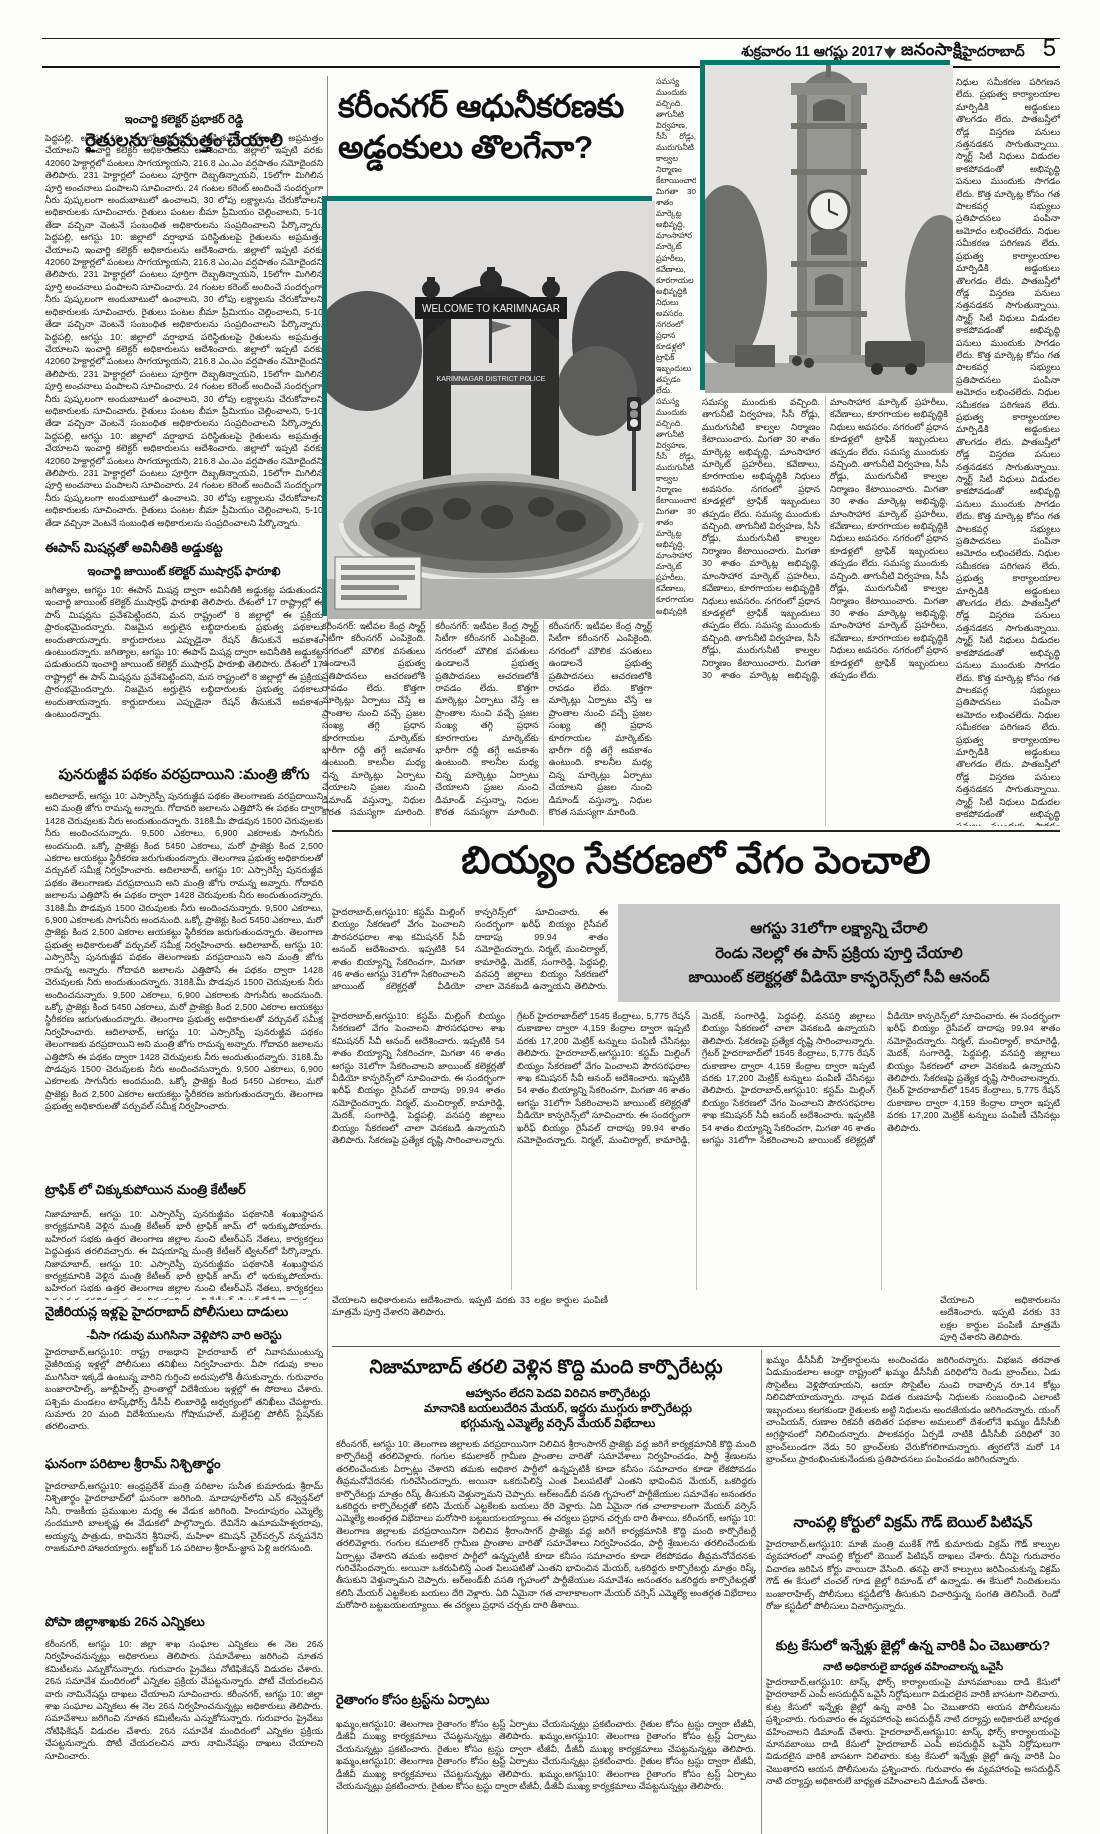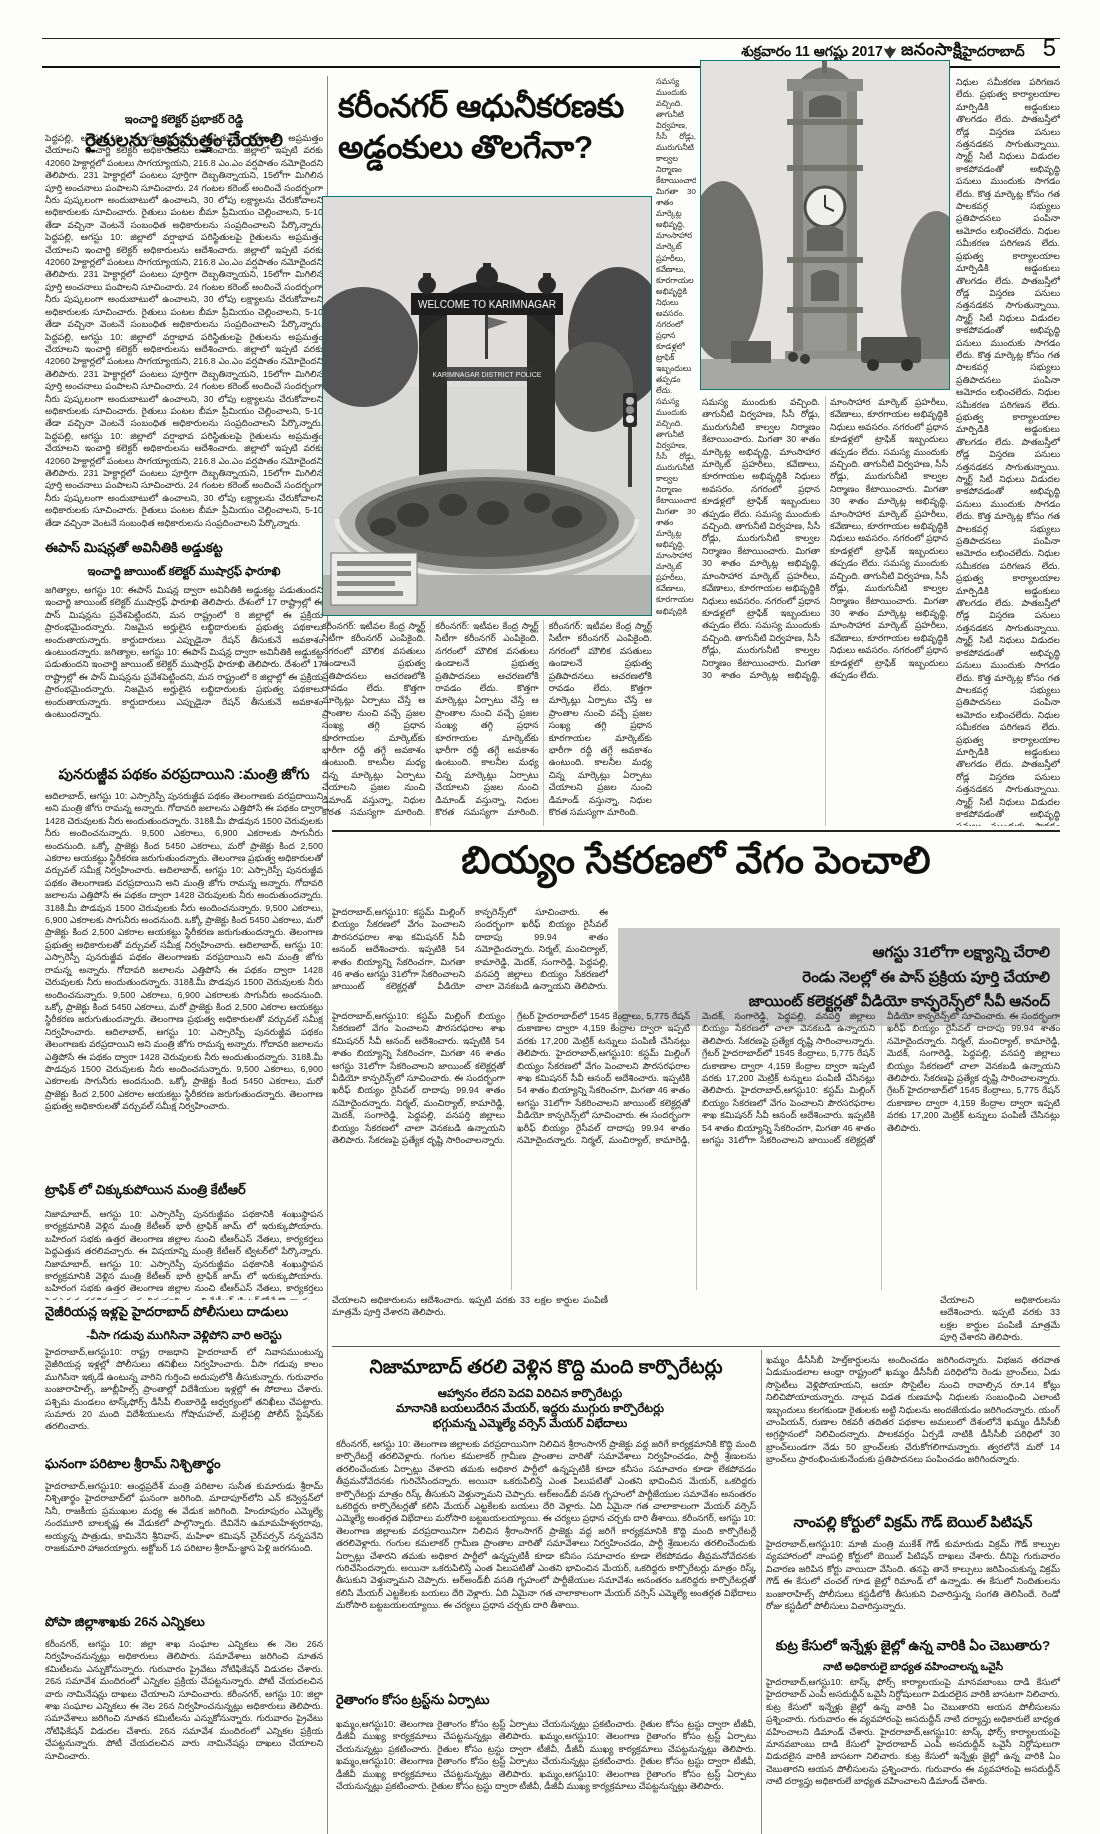--- a/index.html
+++ b/index.html
@@ -27,21 +27,21 @@
   .sub{font-weight:bold;font-size:11.5px;text-align:center;line-height:1.3;}
   
   .body{font-size:9px;line-height:1.38;text-align:justify;color:#1d1d1d;overflow:hidden;}
   .cols3{column-count:3;column-gap:10px;column-rule:1px solid #bbb;}
   .cols4{column-count:4;column-gap:12px;column-rule:1px solid #bbb;}
   
   .graybox{background:#c9c9c9;display:flex;flex-direction:column;justify-content:center;
            gap:6px;padding:8px 10px;}
   .graybox div{font-weight:bold;font-size:15px;text-align:center;line-height:1.25;}
   .bullets div{font-weight:bold;font-size:10.5px;line-height:1.5;text-align:left;}
-  .photo{border:1px solid #0f766e;background:#cfcfcf;}
+  .photo{border:5px solid #0f766e;background:#cfcfcf;}
   svg{display:block;}
 </style>
 </head>
 <body>
 
 <div class="page">
 
   <div class="abs topline" style="left:42px;top:38px;width:1018px;height:1px;"></div>
   <div class="abs header" style="left:42px;top:42px;width:1018px;height:26px;justify-content:flex-end;">
     <span class="hdr-date">శుక్రవారం 11 ఆగష్టు 2017</span>
@@ -184,32 +184,32 @@
       <circle cx="92" cy="296" r="5" fill="#3a3a38"></circle>
         <circle cx="104" cy="298" r="5" fill="#3a3a38"></circle>
     </svg>
   </div>
 
   <div class="abs body" style="left:702px;top:396px;width:246px;height:430px;column-count:2;column-gap:10px;column-rule:1px solid #bbb;">సమస్య ముందుకు వచ్చింది. తాగునీటి విర్వహణ, సీసీ రోడ్లు, మురుగునీటి కాల్వల నిర్మాణం కేటాయించారు. మిగతా 30 శాతం మార్కెట్ల అభివృద్ధి, మాంసాహార మార్కెట్ ప్రహరీలు, కవేణాలు, కూరగాయల అభివృద్ధికి నిధులు అవసరం. నగరంలో ప్రధాన కూడళ్లలో ట్రాఫిక్ ఇబ్బందులు తప్పడం లేదు.  సమస్య ముందుకు వచ్చింది. తాగునీటి విర్వహణ, సీసీ రోడ్లు, మురుగునీటి కాల్వల నిర్మాణం కేటాయించారు. మిగతా 30 శాతం మార్కెట్ల అభివృద్ధి, మాంసాహార మార్కెట్ ప్రహరీలు, కవేణాలు, కూరగాయల అభివృద్ధికి నిధులు అవసరం. నగరంలో ప్రధాన కూడళ్లలో ట్రాఫిక్ ఇబ్బందులు తప్పడం లేదు.  సమస్య ముందుకు వచ్చింది. తాగునీటి విర్వహణ, సీసీ రోడ్లు, మురుగునీటి కాల్వల నిర్మాణం కేటాయించారు. మిగతా 30 శాతం మార్కెట్ల అభివృద్ధి, మాంసాహార మార్కెట్ ప్రహరీలు, కవేణాలు, కూరగాయల అభివృద్ధికి నిధులు అవసరం. నగరంలో ప్రధాన కూడళ్లలో ట్రాఫిక్ ఇబ్బందులు తప్పడం లేదు.  సమస్య ముందుకు వచ్చింది. తాగునీటి విర్వహణ, సీసీ రోడ్లు, మురుగునీటి కాల్వల నిర్మాణం కేటాయించారు. మిగతా 30 శాతం మార్కెట్ల అభివృద్ధి, మాంసాహార మార్కెట్ ప్రహరీలు, కవేణాలు, కూరగాయల అభివృద్ధికి నిధులు అవసరం. నగరంలో ప్రధాన కూడళ్లలో ట్రాఫిక్ ఇబ్బందులు తప్పడం లేదు.  సమస్య ముందుకు వచ్చింది. తాగునీటి విర్వహణ, సీసీ రోడ్లు, మురుగునీటి కాల్వల నిర్మాణం కేటాయించారు. మిగతా 30 శాతం మార్కెట్ల అభివృద్ధి, మాంసాహార మార్కెట్ ప్రహరీలు, కవేణాలు, కూరగాయల అభివృద్ధికి నిధులు అవసరం. నగరంలో ప్రధాన కూడళ్లలో ట్రాఫిక్ ఇబ్బందులు తప్పడం లేదు. </div>
   <div class="abs body" style="left:956px;top:76px;width:104px;height:750px;">నిధుల సమీకరణ పరిగణన లేదు. ప్రభుత్వ కార్యాలయాల మార్పిడికి అడ్డంకులు తొలగడం లేదు. పాతబస్తీలో రోడ్ల విస్తరణ పనులు నత్తనడకన సాగుతున్నాయి. స్మార్ట్ సిటీ నిధులు విడుదల కాకపోవడంతో అభివృద్ధి పనులు ముందుకు సాగడం లేదు. కొత్త మార్కెట్ల కోసం గత పాలకవర్గ సభ్యులు ప్రతిపాదనలు పంపినా ఆమోదం లభించలేదు.  నిధుల సమీకరణ పరిగణన లేదు. ప్రభుత్వ కార్యాలయాల మార్పిడికి అడ్డంకులు తొలగడం లేదు. పాతబస్తీలో రోడ్ల విస్తరణ పనులు నత్తనడకన సాగుతున్నాయి. స్మార్ట్ సిటీ నిధులు విడుదల కాకపోవడంతో అభివృద్ధి పనులు ముందుకు సాగడం లేదు. కొత్త మార్కెట్ల కోసం గత పాలకవర్గ సభ్యులు ప్రతిపాదనలు పంపినా ఆమోదం లభించలేదు.  నిధుల సమీకరణ పరిగణన లేదు. ప్రభుత్వ కార్యాలయాల మార్పిడికి అడ్డంకులు తొలగడం లేదు. పాతబస్తీలో రోడ్ల విస్తరణ పనులు నత్తనడకన సాగుతున్నాయి. స్మార్ట్ సిటీ నిధులు విడుదల కాకపోవడంతో అభివృద్ధి పనులు ముందుకు సాగడం లేదు. కొత్త మార్కెట్ల కోసం గత పాలకవర్గ సభ్యులు ప్రతిపాదనలు పంపినా ఆమోదం లభించలేదు.  నిధుల సమీకరణ పరిగణన లేదు. ప్రభుత్వ కార్యాలయాల మార్పిడికి అడ్డంకులు తొలగడం లేదు. పాతబస్తీలో రోడ్ల విస్తరణ పనులు నత్తనడకన సాగుతున్నాయి. స్మార్ట్ సిటీ నిధులు విడుదల కాకపోవడంతో అభివృద్ధి పనులు ముందుకు సాగడం లేదు. కొత్త మార్కెట్ల కోసం గత పాలకవర్గ సభ్యులు ప్రతిపాదనలు పంపినా ఆమోదం లభించలేదు.  నిధుల సమీకరణ పరిగణన లేదు. ప్రభుత్వ కార్యాలయాల మార్పిడికి అడ్డంకులు తొలగడం లేదు. పాతబస్తీలో రోడ్ల విస్తరణ పనులు నత్తనడకన సాగుతున్నాయి. స్మార్ట్ సిటీ నిధులు విడుదల కాకపోవడంతో అభివృద్ధి పనులు ముందుకు సాగడం లేదు. కొత్త మార్కెట్ల కోసం గత పాలకవర్గ సభ్యులు ప్రతిపాదనలు పంపినా ఆమోదం లభించలేదు.  నిధుల సమీకరణ పరిగణన లేదు. ప్రభుత్వ కార్యాలయాల మార్పిడికి అడ్డంకులు తొలగడం లేదు. పాతబస్తీలో రోడ్ల విస్తరణ పనులు నత్తనడకన సాగుతున్నాయి. స్మార్ట్ సిటీ నిధులు విడుదల కాకపోవడంతో అభివృద్ధి పనులు ముందుకు సాగడం లేదు. కొత్త మార్కెట్ల కోసం గత పాలకవర్గ సభ్యులు ప్రతిపాదనలు పంపినా ఆమోదం లభించలేదు. </div>
   <div class="abs body cols3" style="left:322px;top:620px;width:330px;height:206px;">కరీంనగర్: ఇటీవల కేంద్ర స్మార్ట్ సిటీగా కరీంనగర్ ఎంపికైంది. నగరంలో మౌలిక వసతులు ఉండాలనే ప్రభుత్వ ప్రతిపాదనలు ఆచరణలోకి రావడం లేదు. కొత్తగా మార్కెట్లు ఏర్పాటు చేస్తే ఆ ప్రాంతాల నుంచి వచ్చే ప్రజల సంఖ్య తగ్గి ప్రధాన కూరగాయల మార్కెట్‌కు భారీగా రద్దీ తగ్గే అవకాశం ఉంటుంది. కాలనీల మధ్య చిన్న మార్కెట్లు ఏర్పాటు చేయాలని ప్రజల నుంచి డిమాండ్ వస్తున్నా, నిధుల కొరత సమస్యగా మారింది.  కరీంనగర్: ఇటీవల కేంద్ర స్మార్ట్ సిటీగా కరీంనగర్ ఎంపికైంది. నగరంలో మౌలిక వసతులు ఉండాలనే ప్రభుత్వ ప్రతిపాదనలు ఆచరణలోకి రావడం లేదు. కొత్తగా మార్కెట్లు ఏర్పాటు చేస్తే ఆ ప్రాంతాల నుంచి వచ్చే ప్రజల సంఖ్య తగ్గి ప్రధాన కూరగాయల మార్కెట్‌కు భారీగా రద్దీ తగ్గే అవకాశం ఉంటుంది. కాలనీల మధ్య చిన్న మార్కెట్లు ఏర్పాటు చేయాలని ప్రజల నుంచి డిమాండ్ వస్తున్నా, నిధుల కొరత సమస్యగా మారింది.  కరీంనగర్: ఇటీవల కేంద్ర స్మార్ట్ సిటీగా కరీంనగర్ ఎంపికైంది. నగరంలో మౌలిక వసతులు ఉండాలనే ప్రభుత్వ ప్రతిపాదనలు ఆచరణలోకి రావడం లేదు. కొత్తగా మార్కెట్లు ఏర్పాటు చేస్తే ఆ ప్రాంతాల నుంచి వచ్చే ప్రజల సంఖ్య తగ్గి ప్రధాన కూరగాయల మార్కెట్‌కు భారీగా రద్దీ తగ్గే అవకాశం ఉంటుంది. కాలనీల మధ్య చిన్న మార్కెట్లు ఏర్పాటు చేయాలని ప్రజల నుంచి డిమాండ్ వస్తున్నా, నిధుల కొరత సమస్యగా మారింది. </div>
 
   <div class="abs h-xl" style="left:332px;top:840px;width:728px;height:60px;">బియ్యం సేకరణలో వేగం పెంచాలి</div>
-  <div class="abs graybox" style="left:618px;top:928px;width:442px;height:98px;align-items:flex-end;">
+  <div class="abs graybox" style="left:618px;top:904px;width:442px;height:98px;">
     <div>ఆగస్టు 31లోగా లక్ష్యాన్ని చేరాలి</div>
     <div>రెండు నెలల్లో ఈ పాస్ ప్రక్రియ పూర్తి చేయాలి</div>
     <div>జాయింట్ కలెక్టర్లతో వీడియో కాన్ఫరెన్స్‌లో సీవీ ఆనంద్</div>
   </div>
   <div class="abs body" style="left:332px;top:906px;width:276px;height:96px;column-count:2;column-gap:10px;">హైదరాబాద్,ఆగస్టు10: కస్టమ్ మిల్లింగ్ బియ్యం సేకరణలో వేగం పెంచాలని పౌరసరఫరాల శాఖ కమిషనర్ సీవీ ఆనంద్ ఆదేశించారు. ఇప్పటికి 54 శాతం బియ్యాన్ని సేకరించగా, మిగతా 46 శాతం ఆగస్టు 31లోగా సేకరించాలని జాయింట్ కలెక్టర్లతో వీడియో కాన్ఫరెన్స్‌లో సూచించారు. ఈ సందర్భంగా ఖరీఫ్ బియ్యం రైసీవల్ దాదాపు 99.94 శాతం నమోదైందన్నారు. నిర్మల్, మంచిర్యాల్, కామారెడ్డి, మెదక్, సంగారెడ్డి, పెద్దపల్లి, వనపర్తి జిల్లాలు బియ్యం సేకరణలో చాలా వెనకబడి ఉన్నాయని తెలిపారు. సేకరణపై ప్రత్యేక దృష్టి సారించాలన్నారు. గ్రేటర్ హైదరాబాద్‌లో 1545 కేంద్రాలు, 5,775 రేషన్ దుకాణాల ద్వారా 4,159 కేంద్రాల ద్వారా ఇప్పటి వరకు 17,200 మెట్రిక్ టన్నులు పంపిణీ చేసినట్లు తెలిపారు. </div>
   <div class="abs body cols4" style="left:332px;top:1010px;width:728px;height:280px;">హైదరాబాద్,ఆగస్టు10: కస్టమ్ మిల్లింగ్ బియ్యం సేకరణలో వేగం పెంచాలని పౌరసరఫరాల శాఖ కమిషనర్ సీవీ ఆనంద్ ఆదేశించారు. ఇప్పటికి 54 శాతం బియ్యాన్ని సేకరించగా, మిగతా 46 శాతం ఆగస్టు 31లోగా సేకరించాలని జాయింట్ కలెక్టర్లతో వీడియో కాన్ఫరెన్స్‌లో సూచించారు. ఈ సందర్భంగా ఖరీఫ్ బియ్యం రైసీవల్ దాదాపు 99.94 శాతం నమోదైందన్నారు. నిర్మల్, మంచిర్యాల్, కామారెడ్డి, మెదక్, సంగారెడ్డి, పెద్దపల్లి, వనపర్తి జిల్లాలు బియ్యం సేకరణలో చాలా వెనకబడి ఉన్నాయని తెలిపారు. సేకరణపై ప్రత్యేక దృష్టి సారించాలన్నారు. గ్రేటర్ హైదరాబాద్‌లో 1545 కేంద్రాలు, 5,775 రేషన్ దుకాణాల ద్వారా 4,159 కేంద్రాల ద్వారా ఇప్పటి వరకు 17,200 మెట్రిక్ టన్నులు పంపిణీ చేసినట్లు తెలిపారు.  హైదరాబాద్,ఆగస్టు10: కస్టమ్ మిల్లింగ్ బియ్యం సేకరణలో వేగం పెంచాలని పౌరసరఫరాల శాఖ కమిషనర్ సీవీ ఆనంద్ ఆదేశించారు. ఇప్పటికి 54 శాతం బియ్యాన్ని సేకరించగా, మిగతా 46 శాతం ఆగస్టు 31లోగా సేకరించాలని జాయింట్ కలెక్టర్లతో వీడియో కాన్ఫరెన్స్‌లో సూచించారు. ఈ సందర్భంగా ఖరీఫ్ బియ్యం రైసీవల్ దాదాపు 99.94 శాతం నమోదైందన్నారు. నిర్మల్, మంచిర్యాల్, కామారెడ్డి, మెదక్, సంగారెడ్డి, పెద్దపల్లి, వనపర్తి జిల్లాలు బియ్యం సేకరణలో చాలా వెనకబడి ఉన్నాయని తెలిపారు. సేకరణపై ప్రత్యేక దృష్టి సారించాలన్నారు. గ్రేటర్ హైదరాబాద్‌లో 1545 కేంద్రాలు, 5,775 రేషన్ దుకాణాల ద్వారా 4,159 కేంద్రాల ద్వారా ఇప్పటి వరకు 17,200 మెట్రిక్ టన్నులు పంపిణీ చేసినట్లు తెలిపారు.  హైదరాబాద్,ఆగస్టు10: కస్టమ్ మిల్లింగ్ బియ్యం సేకరణలో వేగం పెంచాలని పౌరసరఫరాల శాఖ కమిషనర్ సీవీ ఆనంద్ ఆదేశించారు. ఇప్పటికి 54 శాతం బియ్యాన్ని సేకరించగా, మిగతా 46 శాతం ఆగస్టు 31లోగా సేకరించాలని జాయింట్ కలెక్టర్లతో వీడియో కాన్ఫరెన్స్‌లో సూచించారు. ఈ సందర్భంగా ఖరీఫ్ బియ్యం రైసీవల్ దాదాపు 99.94 శాతం నమోదైందన్నారు. నిర్మల్, మంచిర్యాల్, కామారెడ్డి, మెదక్, సంగారెడ్డి, పెద్దపల్లి, వనపర్తి జిల్లాలు బియ్యం సేకరణలో చాలా వెనకబడి ఉన్నాయని తెలిపారు. సేకరణపై ప్రత్యేక దృష్టి సారించాలన్నారు. గ్రేటర్ హైదరాబాద్‌లో 1545 కేంద్రాలు, 5,775 రేషన్ దుకాణాల ద్వారా 4,159 కేంద్రాల ద్వారా ఇప్పటి వరకు 17,200 మెట్రిక్ టన్నులు పంపిణీ చేసినట్లు తెలిపారు. </div>
   <div class="abs body" style="left:940px;top:1294px;width:120px;height:48px;">చేయాలని అధికారులను ఆదేశించారు. ఇప్పటి వరకు 33 లక్షల కార్డుల పంపిణీ మాత్రమే పూర్తి చేశారని తెలిపారు. </div>
   <div class="abs body" style="left:332px;top:1294px;width:276px;height:48px;">చేయాలని అధికారులను ఆదేశించారు. ఇప్పటి వరకు 33 లక్షల కార్డుల పంపిణీ మాత్రమే పూర్తి చేశారని తెలిపారు. </div>
 
   <div class="abs" style="left:336px;top:1356px;width:420px;font-weight:bold;font-size:19px;text-align:center;">నిజామాబాద్ తరలి వెళ్లిన కొద్ది మంది కార్పొరేటర్లు</div>
-  <div class="abs" style="left:320px;top:1386px;width:420px;">
+  <div class="abs" style="left:348px;top:1386px;width:420px;">
     <div class="sub">ఆహ్వానం లేదని పెదవి విరిచిన కార్పొరేటర్లు</div>
     <div class="sub">మానానికి బయలుదేరిన మేయర్, ఇద్దరు ముగ్గురు కార్పొరేటర్లు</div>
     <div class="sub">భగ్గుమన్న ఎమ్మెల్యే వర్సెస్ మేయర్ విభేదాలు</div>
   </div>
   <div class="abs body" style="left:336px;top:1438px;width:420px;height:248px;">కరీంనగర్, ఆగస్టు 10: తెలంగాణ జిల్లాలకు వరప్రదాయినిగా నిలిచిన శ్రీరాంసాగర్ ప్రాజెక్టు వద్ద జరిగే కార్యక్రమానికి కొద్ది మంది కార్పొరేటర్లే తరలివెళ్లారు. గంగుల కమలాకర్ గ్రామీణ ప్రాంతాల వారితో సమావేశాలు నిర్వహించడం, పార్టీ శ్రేణులను తరలించేందుకు ఏర్పాట్లు చేశారని తమకు అధికార పార్టీలో ఉన్నప్పటికీ కూడా కనీసం సమాచారం కూడా లేకపోవడం తీవ్రమనోవేదనకు గురిచేసిందన్నారు. అయినా ఒకరుపిలిస్తే ఎంత పిలుపటితో ఎంతని భావించిన మేయర్, ఒకరిద్దరు కార్పొరేటర్లు మాత్రం రిస్క్ తీసుకుని వెళ్తున్నామని చెప్పారు. ఆర్అండ్‌బీ వసతి గృహంలో పార్టీజేయుల సమావేశం అనంతరం ఒకరిద్దరు కార్పొరేటర్లతో కలిసి మేయర్ ఎట్టకేలకు బయలు దేరి వెళ్లారు. ఏది ఏమైనా గత చాలాకాలంగా మేయర్ వర్సెస్ ఎమ్మెల్యే అంతర్గత విభేదాలు మరోసారి బట్టబయలయ్యాయి. ఈ చర్యలు ప్రధాన చర్చకు దారి తీశాయి.  కరీంనగర్, ఆగస్టు 10: తెలంగాణ జిల్లాలకు వరప్రదాయినిగా నిలిచిన శ్రీరాంసాగర్ ప్రాజెక్టు వద్ద జరిగే కార్యక్రమానికి కొద్ది మంది కార్పొరేటర్లే తరలివెళ్లారు. గంగుల కమలాకర్ గ్రామీణ ప్రాంతాల వారితో సమావేశాలు నిర్వహించడం, పార్టీ శ్రేణులను తరలించేందుకు ఏర్పాట్లు చేశారని తమకు అధికార పార్టీలో ఉన్నప్పటికీ కూడా కనీసం సమాచారం కూడా లేకపోవడం తీవ్రమనోవేదనకు గురిచేసిందన్నారు. అయినా ఒకరుపిలిస్తే ఎంత పిలుపటితో ఎంతని భావించిన మేయర్, ఒకరిద్దరు కార్పొరేటర్లు మాత్రం రిస్క్ తీసుకుని వెళ్తున్నామని చెప్పారు. ఆర్అండ్‌బీ వసతి గృహంలో పార్టీజేయుల సమావేశం అనంతరం ఒకరిద్దరు కార్పొరేటర్లతో కలిసి మేయర్ ఎట్టకేలకు బయలు దేరి వెళ్లారు. ఏది ఏమైనా గత చాలాకాలంగా మేయర్ వర్సెస్ ఎమ్మెల్యే అంతర్గత విభేదాలు మరోసారి బట్టబయలయ్యాయి. ఈ చర్యలు ప్రధాన చర్చకు దారి తీశాయి. </div>
 
   <div class="abs h-m" style="left:336px;top:1692px;width:420px;">రైతాంగం కోసం ట్రస్ట్‌ను ఏర్పాటు</div>
   <div class="abs body" style="left:336px;top:1718px;width:420px;height:100px;">ఖమ్మం,ఆగస్టు10: తెలంగాణ రైతాంగం కోసం ట్రస్ట్ ఏర్పాటు చేయనున్నట్లు ప్రకటించారు. రైతుల కోసం ట్రస్టు ద్వారా టీజీవీ, డీజీవీ ముఖ్య కార్యక్రమాలు చేపట్టనున్నట్లు తెలిపారు.  ఖమ్మం,ఆగస్టు10: తెలంగాణ రైతాంగం కోసం ట్రస్ట్ ఏర్పాటు చేయనున్నట్లు ప్రకటించారు. రైతుల కోసం ట్రస్టు ద్వారా టీజీవీ, డీజీవీ ముఖ్య కార్యక్రమాలు చేపట్టనున్నట్లు తెలిపారు.  ఖమ్మం,ఆగస్టు10: తెలంగాణ రైతాంగం కోసం ట్రస్ట్ ఏర్పాటు చేయనున్నట్లు ప్రకటించారు. రైతుల కోసం ట్రస్టు ద్వారా టీజీవీ, డీజీవీ ముఖ్య కార్యక్రమాలు చేపట్టనున్నట్లు తెలిపారు.  ఖమ్మం,ఆగస్టు10: తెలంగాణ రైతాంగం కోసం ట్రస్ట్ ఏర్పాటు చేయనున్నట్లు ప్రకటించారు. రైతుల కోసం ట్రస్టు ద్వారా టీజీవీ, డీజీవీ ముఖ్య కార్యక్రమాలు చేపట్టనున్నట్లు తెలిపారు. </div>
 
   <div class="abs body" style="left:766px;top:1354px;width:294px;height:156px;">ఖమ్మం డీసీసీబీ హెల్త్‌కార్డులను అందించడం జరిగిందన్నారు. విభజన తరవాత ఏడుమండలాల ఆంధ్రా రాష్ట్రంలో ఖమ్మం డీసీసీబీ పరిధిలోని రెండు బ్రాంచ్‌లు, ఏడు సొసైటీలు వెళ్లిపోయాయని, ఆయా సొసైటీల నుంచి రావాల్సిన రూ.14 కోట్లు నిలిచిపోయాయన్నారు. నాల్గవ విడత రుణమాఫీ నిధులకు సంబంధించి ఎలాంటి ఇబ్బందులు కలగకుండా రైతులకు అట్టి నిధులను అందజేయడం జరిగిందన్నారు. యంగ్ చాంపియన్, రుణాల రికవరీ తదితర పథకాల అమలులో దేశంలోనే ఖమ్మం డీసీసీబీ అగ్రస్థానంలో నిలిచిందన్నారు. పాలకవర్గం ఏర్పడే నాటికి డీసీసీబీ పరిధిలో 30 బ్రాంచ్‌లుండగా నేడు 50 బ్రాంచ్‌లకు చేరుకోగలిగామన్నారు. త్వరలోనే మరో 14 బ్రాంచ్‌లు ప్రారంభించుకునేందుకు ప్రతిపాదనలు పంపించడం జరిగిందన్నారు. </div>

